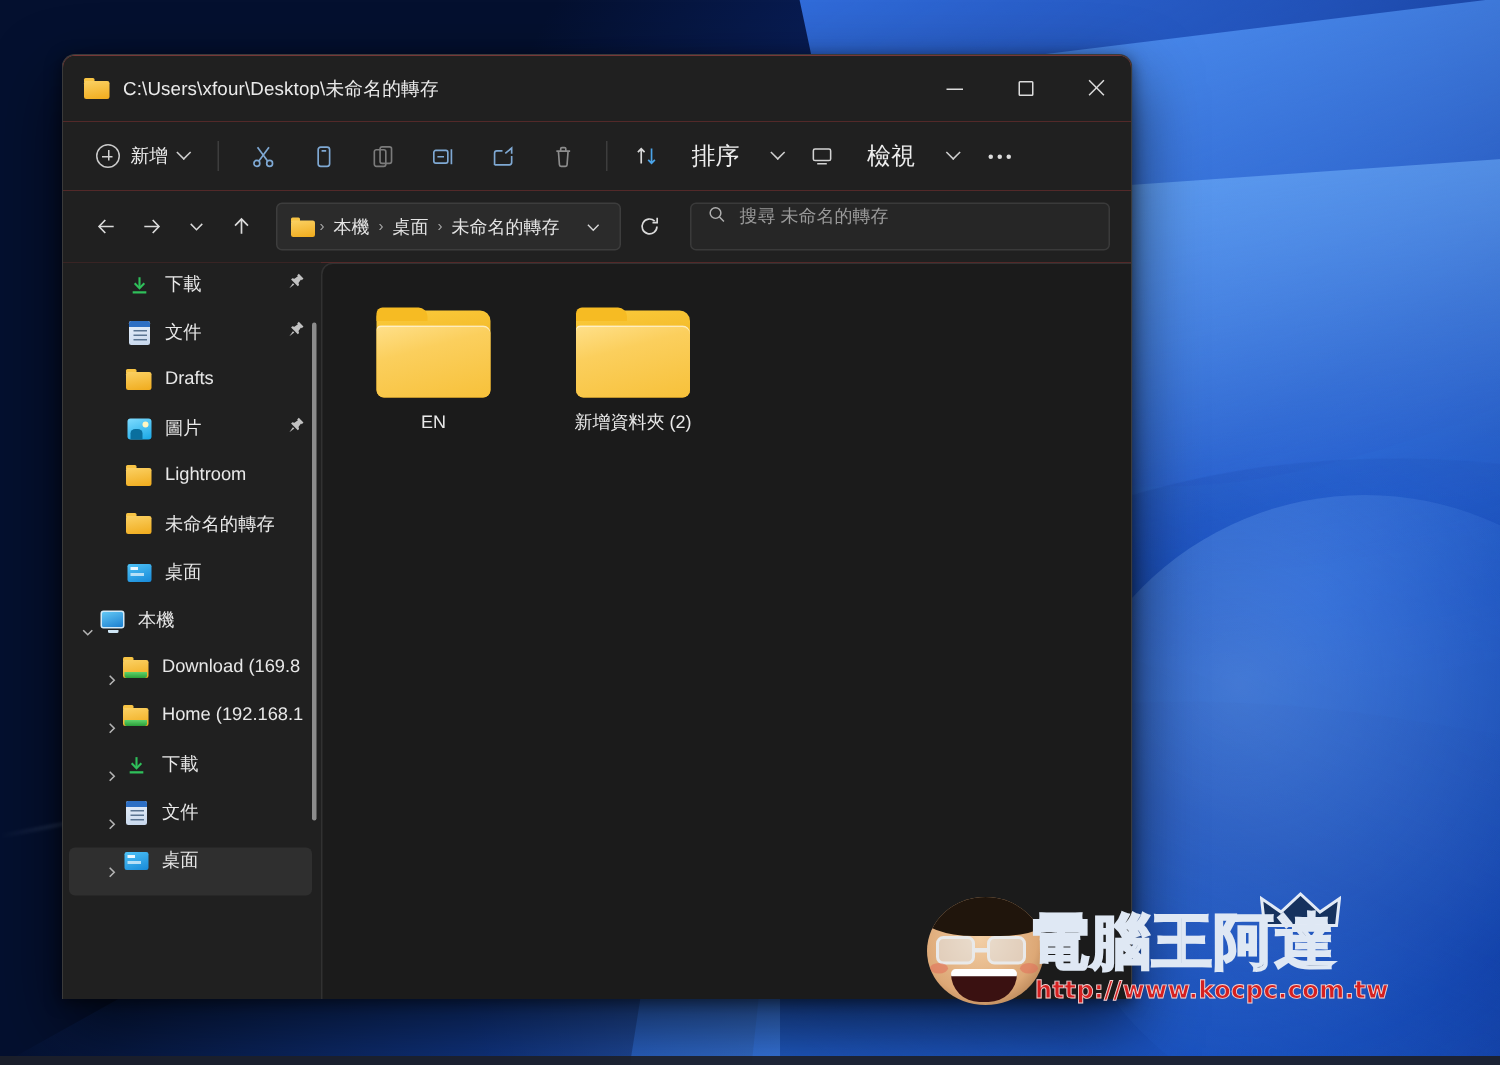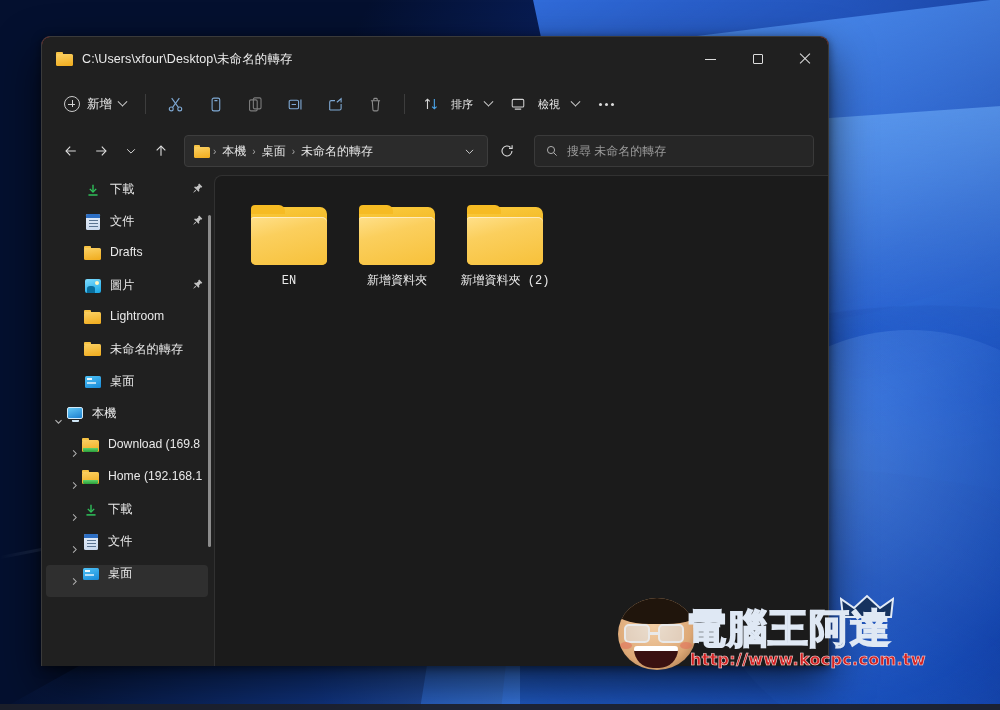--- a/index.html
+++ b/index.html
@@ -75,21 +75,21 @@
     background: linear-gradient(90deg, rgba(255,255,255,0) 0%, rgba(180,215,255,.75) 60%, rgba(255,255,255,.9) 100%);
     transform: rotate(-11deg);
     transform-origin: left center;
     filter: blur(0.6px);
   }
 
   
   #explorer {
     position: absolute;
     left: 41px; top: 36px;
-    width: 788px; height: 630px;
+    width: 714px; height: 630px;
     background: #ef4444;
     border-radius: 9px 9px 0 0;
     border: 1px solid #3a3a3a;
     border-bottom: none;
     overflow: hidden;
     box-shadow: 0 18px 44px rgba(0,0,0,.62), 0 2px 10px rgba(0,0,0,.5);
     display: flex;
     flex-direction: column;
   }
 
@@ -174,23 +174,23 @@
   .cmd-sep {
     width: 1px; height: 20px; background: #3d3d3d; margin: 0 9px;
   }
   .tbtn {
     width: 40px; height: 32px;
     display: flex; align-items: center; justify-content: center;
     border-radius: 4px;
   }
   .tbtn svg { display: block; }
   .labelbtn {
-    display: flex; align-items: center; gap: 12px;
+    display: flex; align-items: center; gap: 22px;
     height: 32px; padding: 0 9px; border-radius: 4px;
-    color: #ededed; font-size: 11px; white-space: nowrap;
+    color: #ededed; font-size: 16px; white-space: nowrap;
   }
   .dots {
     width: 36px; height: 32px;
     display: flex; align-items: center; justify-content: center; gap: 3px;
     border-radius: 4px;
   }
   .dots i { width: 3px; height: 3px; border-radius: 50%; background: #dcdcdc; display: block; }
 
   
   .addrrow {
@@ -243,21 +243,21 @@
   .refresh-btn {
     width: 30px; height: 30px; margin-left: 4px;
     display: flex; align-items: center; justify-content: center;
     border-radius: 4px; color: #dadada;
   }
   .searchbox {
     width: 280px; height: 32px; margin-left: 12px;
     background: #262626;
     border: 1px solid #3a3a3a;
     border-radius: 4px;
-    display: flex; align-items: center; gap: 8px;
+    display: flex; align-items: flex-start; gap: 8px;
     padding: 0 10px;
   }
   .searchbox .ph { color: #9a9a9a; font-size: 12px; white-space: nowrap; }
 
   
   .wbody { flex: 1; display: flex; min-height: 0; background: #202020; }
 
   
   .sidebar {
     width: 172px;
@@ -332,21 +332,21 @@
   .content {
     flex: 1;
     background: #1b1b1b;
     border-top-left-radius: 8px;
     border-left: 1px solid #313131;
     border-top: 1px solid #313131;
     position: relative;
     overflow: hidden;
     padding: 22px 0 0 22px;
   }
-  .grid { display: flex; gap: 4px; flex-wrap: wrap; font-family: Liberation Mono, monospace; }
+  .grid { display: flex; gap: 29px; flex-wrap: wrap; }
   .item {
     width: 104px; padding: 7px 2px 6px;
     display: flex; flex-direction: column; align-items: center;
     border-radius: 4px;
   }
   .bigfolder {
     width: 76px; height: 60px; position: relative; margin-bottom: 9px;
   }
   .bigfolder .back {
     position: absolute; left: 0; top: 2px; width: 76px; height: 58px;
@@ -819,28 +819,20 @@
 
       <div class="content">
         <div class="grid" id="filegrid">
             <div class="item">
               <div class="bigfolder">
                 <div class="back"></div>
                 <div class="tabtop"></div>
                 <div class="front"></div>
               </div>
               <div class="iname">EN</div>
-            </div>
-            <div class="item">
-              <div class="bigfolder">
-                <div class="back"></div>
-                <div class="tabtop"></div>
-                <div class="front"></div>
-              </div>
-              <div class="iname">新增資料夾</div>
             </div>
             <div class="item">
               <div class="bigfolder">
                 <div class="back"></div>
                 <div class="tabtop"></div>
                 <div class="front"></div>
               </div>
               <div class="iname">新增資料夾 (2)</div>
             </div>
           </div>

